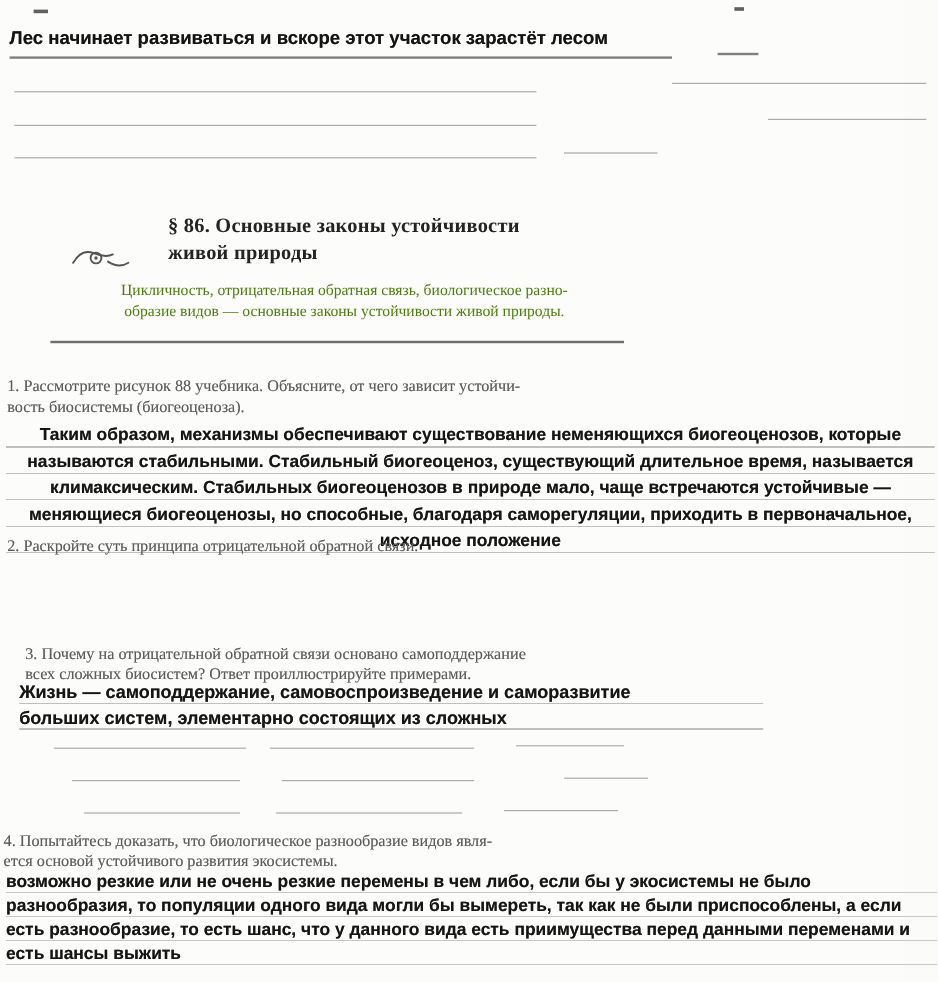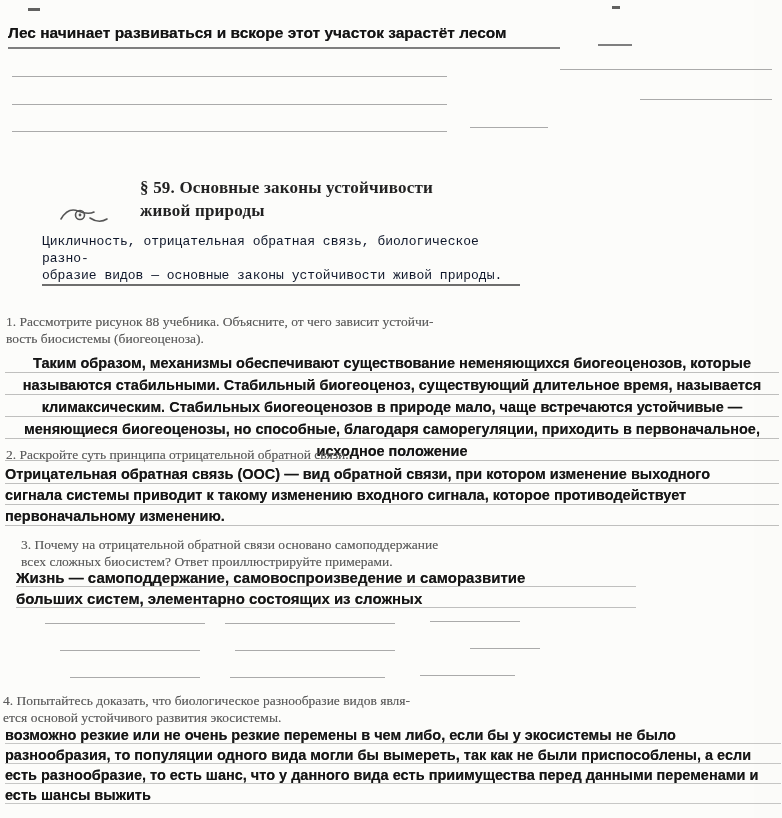--- a/index.html
+++ b/index.html
@@ -39,24 +39,25 @@
     font-weight:700;
     font-size:17px;
     line-height:23px;
     color:#232323;
     letter-spacing:.2px;
     white-space:pre-line;
   }
   .intro{
     position:absolute;
     left:42px;top:233px;width:490px;
-    font-family:Liberation Mono, monospace;
+    font-family:Liberation Serif, serif;
     font-size:13px;line-height:17px;
-    color:#0f172a;
+    color:#4d7c0f;
     white-space:pre-line;
+    text-align:center;
   }
   .intro-rule{position:absolute;left:42px;top:284px;width:478px;height:2px;background:#4a4a4a;opacity:.8;}
   .top-answer{
     position:absolute;left:8px;top:24px;width:740px;
     font-family:"Liberation Sans", sans-serif;
     font-weight:700;font-size:15.5px;color:#141414;
     white-space:nowrap;
     text-shadow:0 0 .5px rgba(20,20,20,.65);
   }
   .section-icon{position:absolute;left:58px;top:202px;width:52px;height:26px;}
@@ -81,39 +82,36 @@
   <div class="hline" style="left:470px;top:127px;width:78px;"></div>
 
   <svg class="section-icon" viewBox="0 0 52 26">
     <g fill="none" stroke="#555" stroke-width="1.6" stroke-linecap="round">
       <path d="M3 17 Q10 5 20 9 T36 10"></path>
       <circle cx="22" cy="13" r="4.5"></circle>
       <circle cx="22" cy="13" r="1.4" fill="#555" stroke="none"></circle>
       <path d="M32 16 q9 6 17 1"></path>
     </g>
   </svg>
-  <div class="heading">§ 59. Основные законы устойчивости
+  <div class="heading">§ 86. Основные законы устойчивости
 живой природы</div>
 
   <div class="intro">Цикличность, отрицательная обратная связь, биологическое разно-
 образие видов — основные законы устойчивости живой природы.</div>
   <div class="intro-rule"></div>
 
   <div class="q" style="left:6px;top:313px;width:600px;">1.  Рассмотрите рисунок 88 учебника. Объясните, от чего зависит устойчи-
 вость биосистемы (биогеоценоза).</div>
   <div class="answer ruled22" style="left:5px;top:352px;width:774px;font-size:14.5px;line-height:22px;">Таким образом, механизмы обеспечивают существование неменяющихся биогеоценозов, которые
 называются стабильными. Стабильный биогеоценоз, существующий длительное время, называется
 климаксическим. Стабильных биогеоценозов в природе мало, чаще встречаются устойчивые —
 меняющиеся биогеоценозы, но способные, благодаря саморегуляции, приходить в первоначальное,
 исходное положение</div>
 
   <div class="q" style="left:6px;top:446px;width:600px;">2.  Раскройте суть принципа отрицательной обратной связи.</div>
-  <div class="answer ruled21" style="left:5px;top:464px;width:774px;font-size:14.5px;line-height:21px;">Отрицательная обратная связь (ООС) — вид обратной связи, при котором изменение выходного
-сигнала системы приводит к такому изменению входного сигнала, которое противодействует
-первоначальному изменению.</div>
 
   <div class="q" style="left:21px;top:536px;width:600px;">3. Почему на отрицательной обратной связи основано самоподдержание
 всех сложных биосистем? Ответ проиллюстрируйте примерами.</div>
   <div class="answer ruled21" style="left:16px;top:567px;width:620px;font-size:15px;line-height:21px;">Жизнь — самоподдержание, самовоспроизведение и саморазвитие
 больших систем, элементарно состоящих из сложных</div>
 
   <div class="hline" style="left:45px;top:623px;width:160px;"></div>
   <div class="hline" style="left:225px;top:623px;width:170px;"></div>
   <div class="hline" style="left:430px;top:621px;width:90px;"></div>
   <div class="hline" style="left:60px;top:650px;width:140px;"></div>

